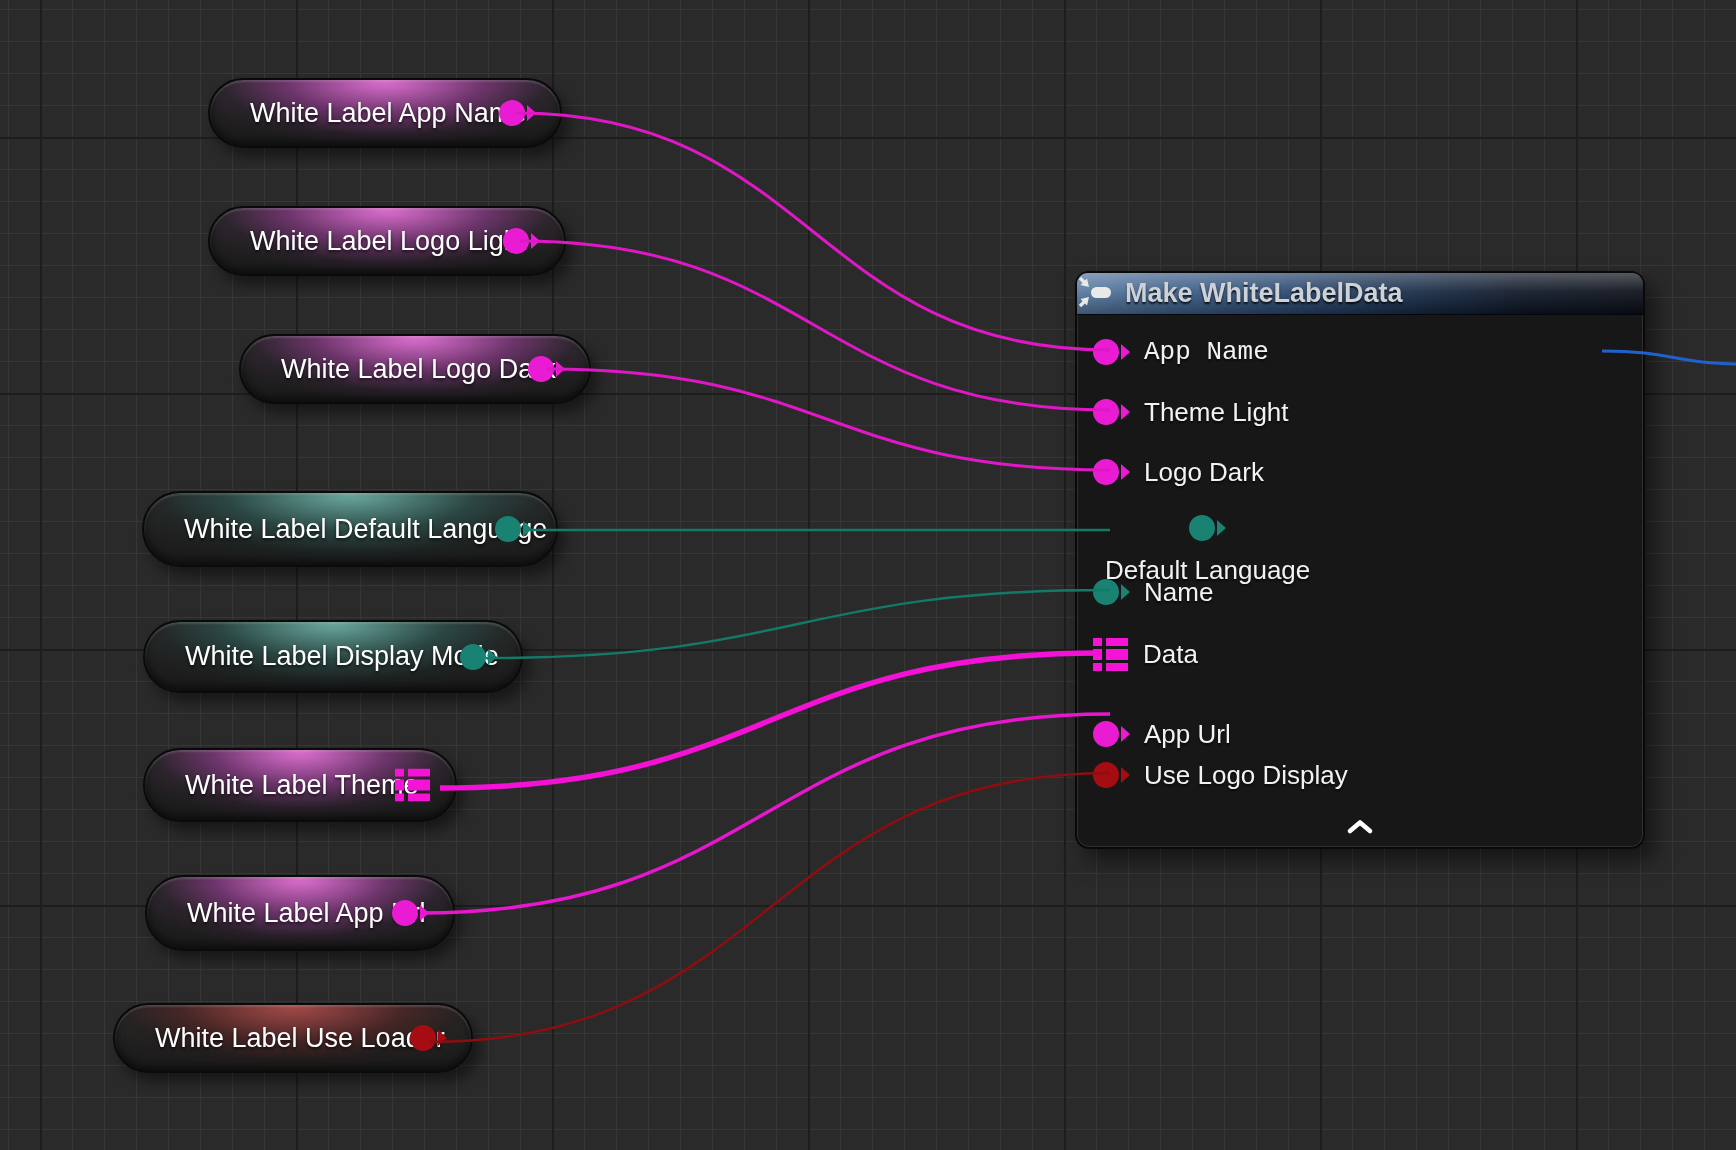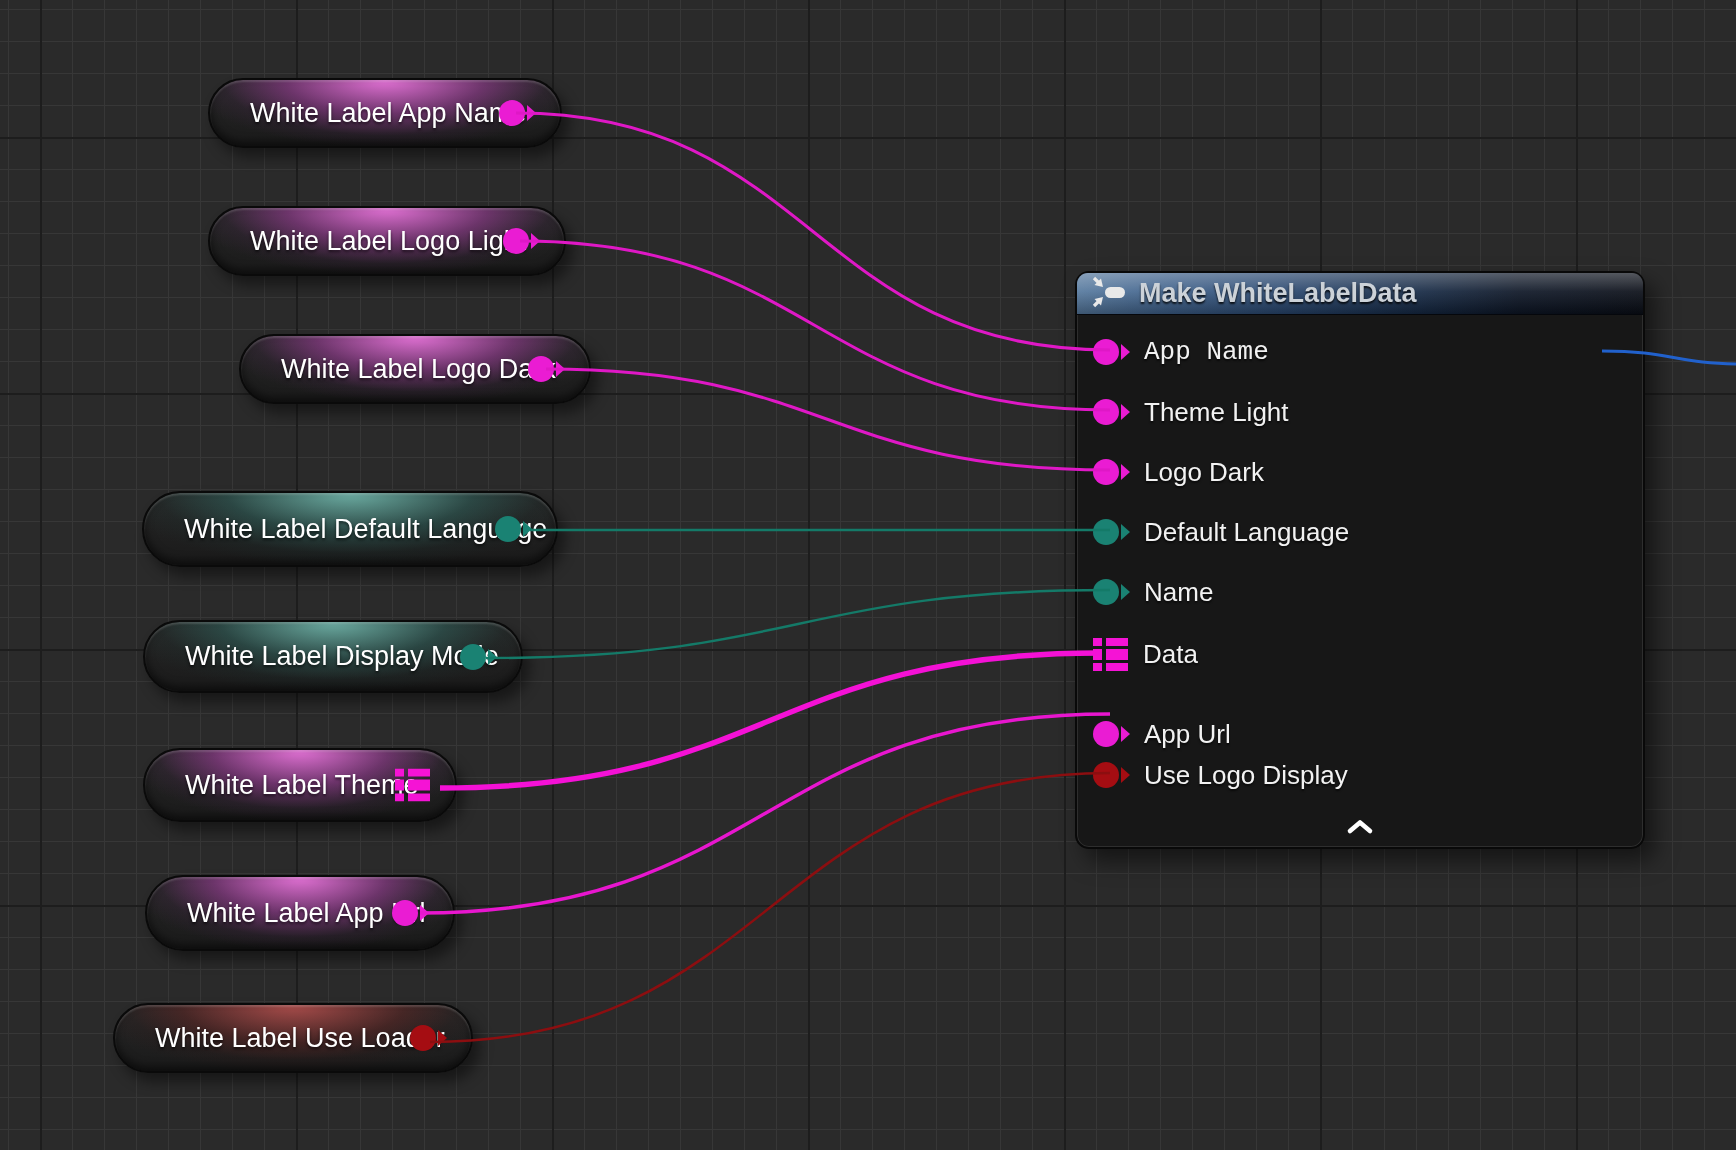--- a/index.html
+++ b/index.html
@@ -51,21 +51,21 @@
 
   
   .make-node{
     position:absolute;z-index:4;box-sizing:border-box;
     background:rgba(23,23,23,.97);
     border:2px solid #090909;border-radius:14px;
     box-shadow:inset 0 0 0 1px rgba(130,130,130,.22), 10px 12px 22px rgba(0,0,0,.5);
   }
   .make-header{
     height:41px;border-radius:11px 11px 0 0;
-    display:flex;align-items:center;padding-left:14px;gap:10px;
+    display:flex;align-items:center;gap:10px;
     background:
       linear-gradient(180deg, rgba(255,255,255,.30) 0%, rgba(255,255,255,.08) 45%, rgba(0,0,0,.28) 100%),
       linear-gradient(90deg,#56799e 0%,#3d5f89 16%,#29476f 36%,#172c49 58%,#0d1626 78%,#0a0e17 100%);
     border-bottom:1px solid #05070c;
   }
   .make-title{color:#ccd2d8;font-size:27px;font-weight:bold;white-space:nowrap;
     text-shadow:0 2px 2px rgba(0,0,0,.8);}
   .pinrow{position:absolute;display:flex;align-items:center;gap:14px;height:34px;}
   .pinrow .plabel{color:#f2f2f2;font-size:26px;white-space:nowrap;text-shadow:0 2px 2px rgba(0,0,0,.6);}
   .pinrow.out{flex-direction:row;}
@@ -197,21 +197,21 @@
           </span>
           <span class="plabel">Theme Light</span>
         </div>
         <div class="pinrow" style="left: 16px; top: 182px; text-align: right;">
           <span class="pin">
             <span class="dot" style="background:#ea1cd3"></span>
             <span class="wedge" style="border-left-color:#ea1cd3"></span>
           </span>
           <span class="plabel">Logo Dark</span>
         </div>
-        <div class="pinrow" style="left: 16px; top: 242px;">
+        <div class="pinrow" style="left: 28px; top: 242px; flex-direction: column;">
           <span class="pin">
             <span class="dot" style="background:#1a8273"></span>
             <span class="wedge" style="border-left-color:#1a8273"></span>
           </span>
           <span class="plabel">Default Language</span>
         </div>
         <div class="pinrow" style="left: 16px; top: 302px;">
           <span class="pin">
             <span class="dot" style="background:#1a8273"></span>
             <span class="wedge" style="border-left-color:#1a8273"></span>

